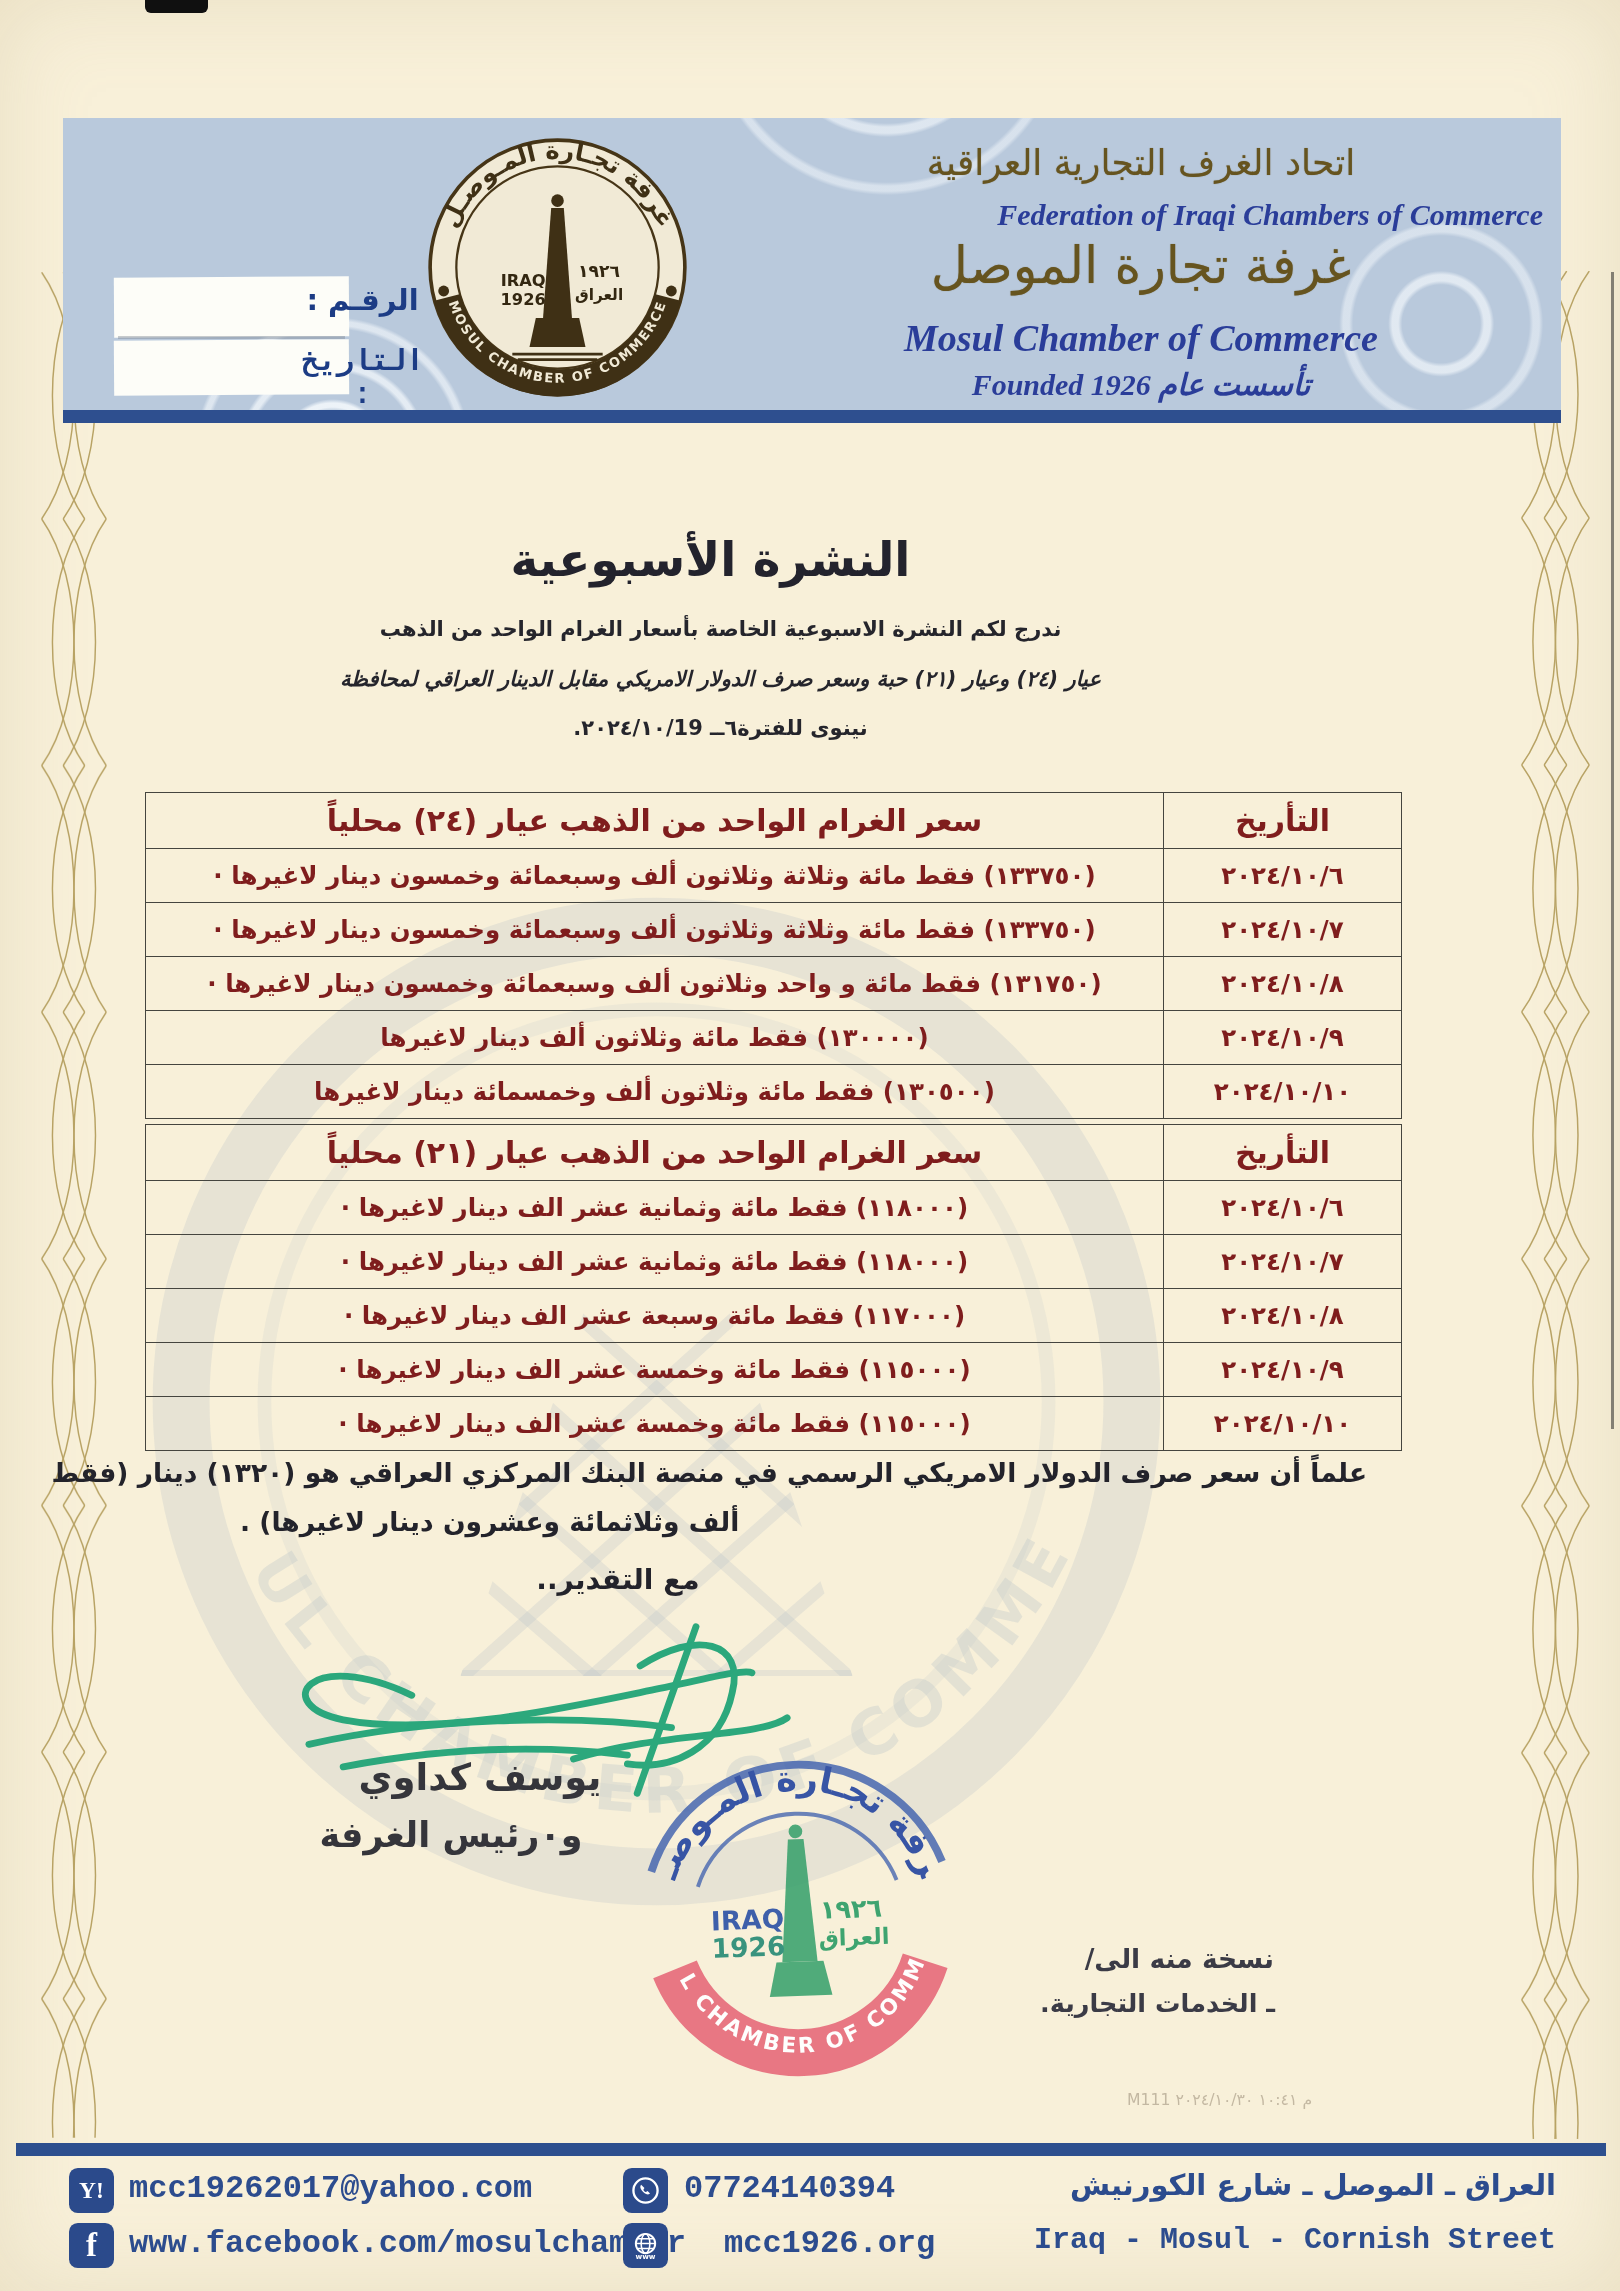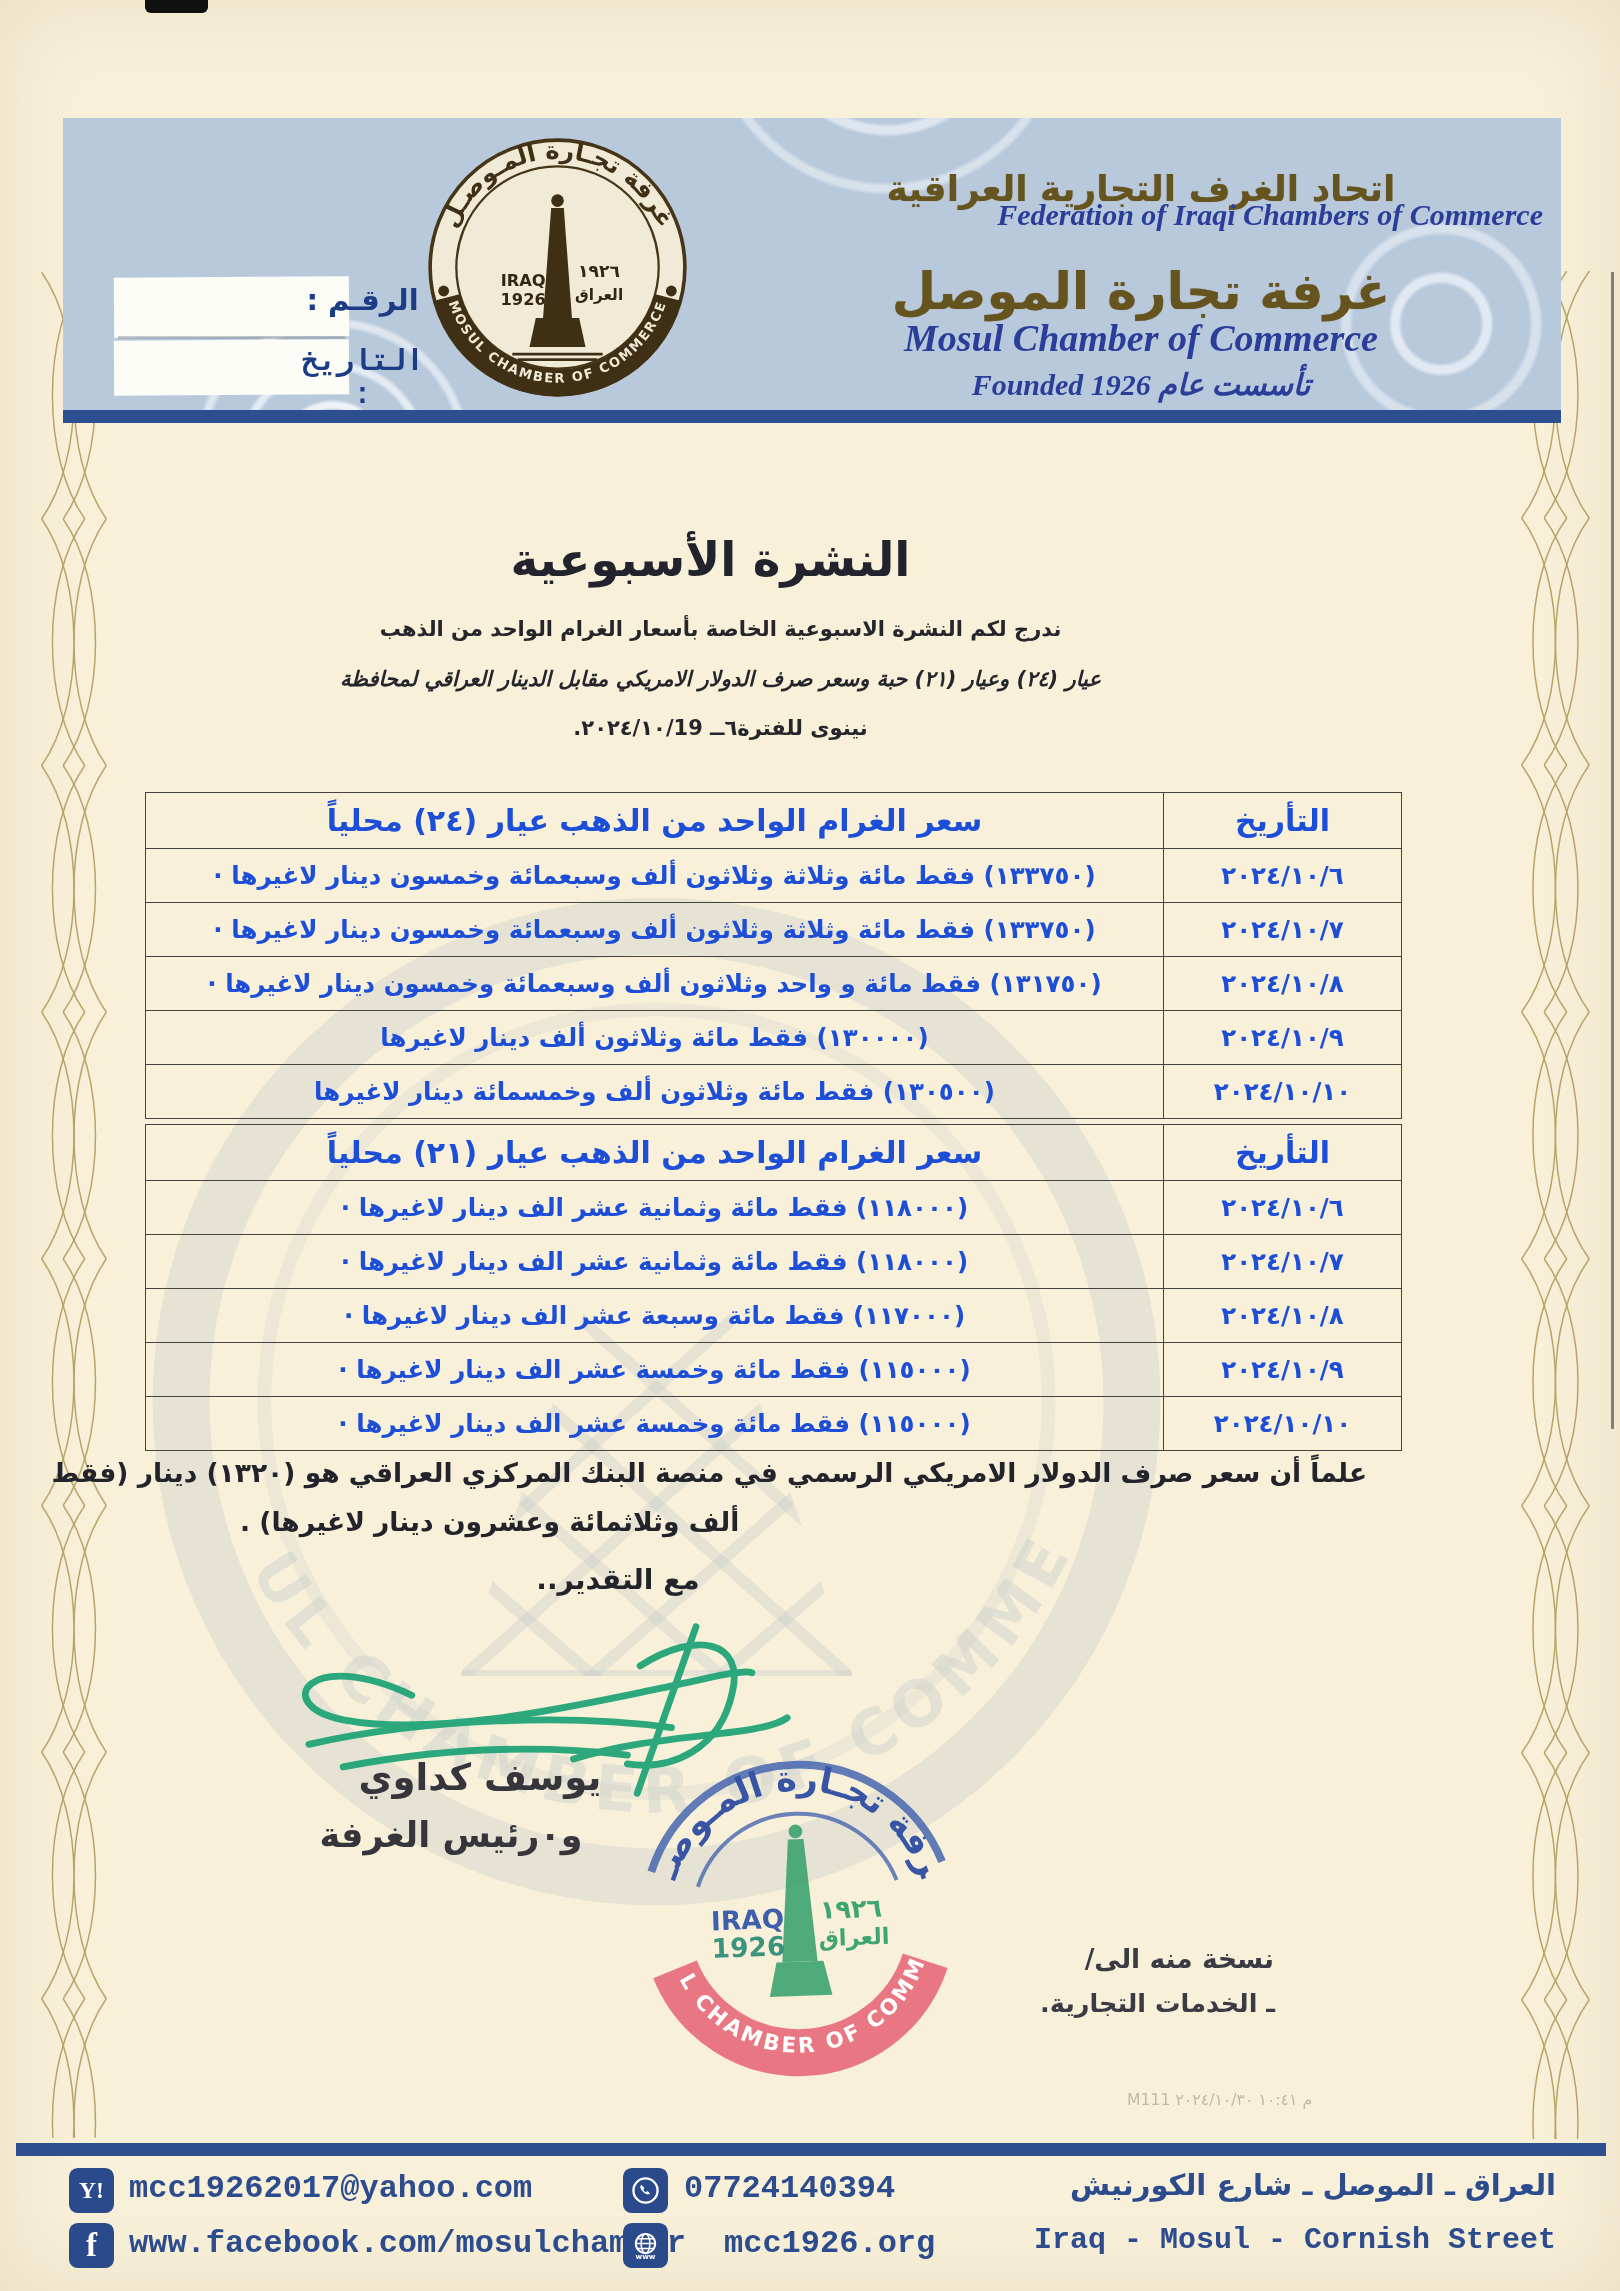--- a/index.html
+++ b/index.html
@@ -9,30 +9,30 @@
   .abs{position:absolute;}
   
   #header-band{
     left:63px;top:118px;width:1498px;height:294px;
     background:
       radial-gradient(circle at 18% 115%, rgba(246,250,253,0) 0 45px, rgba(246,250,253,.85) 49px 53px, rgba(246,250,253,0) 57px 84px, rgba(246,250,253,.7) 88px 92px, rgba(246,250,253,0) 96px 127px, rgba(246,250,253,.6) 131px 135px, rgba(246,250,253,0) 139px),
       radial-gradient(circle at 55% -35%, rgba(246,250,253,0) 0 59px, rgba(246,250,253,.7) 63px 69px, rgba(246,250,253,0) 73px 108px, rgba(246,250,253,.6) 112px 118px, rgba(246,250,253,0) 122px 167px, rgba(246,250,253,.5) 171px 176px, rgba(246,250,253,0) 180px),
       radial-gradient(circle at 92% 70%, rgba(246,250,253,0) 0 39px, rgba(246,250,253,.65) 43px 49px, rgba(246,250,253,0) 53px 88px, rgba(246,250,253,.5) 92px 98px, rgba(246,250,253,0) 102px),
       #b9c9dc;
   }
-  .gold{color:#66541f;font-weight:bold;text-shadow:0 0 1px rgba(90,70,20,.6);margin-top:26px;}
+  .gold{color:#66541f;font-weight:normal;text-shadow:0 0 1px rgba(90,70,20,.6);}
   .hdr-en{color:#2a3d99;font-style:italic;font-weight:bold;font-family:"Liberation Serif",serif;}
   .navy-label{color:#1c3c85;font-weight:bold;}
   .whitebox{background:#fdfdf8;}
   #header-bar{left:63px;top:410px;width:1498px;height:12.7px;background:#2e4f8f;}
   
   .doc-title{font-size:47px;font-weight:bold;color:#23232d;}
   .intro{font-size:21px;font-weight:bold;color:#25252c;}
   table.price{border-collapse:collapse;table-layout:fixed;background:transparent;}
-  table.price th,table.price td{border:1.6px solid #45453f;text-align:center;vertical-align:middle;color:#1d4ed8;}
+  table.price th,table.price td{border:1.6px solid #45453f;text-align:center;vertical-align:middle;color:#7f1d1d;}
   table.price th{font-size:30px;font-weight:bold;height:53px;}
   table.price td{font-size:24.5px;font-weight:bold;height:51px;}
   .note{font-size:26.5px;font-weight:bold;color:#23232b;white-space:nowrap;}
   .sig-text{font-weight:bold;color:#35353b;text-align:center;}
   .copyto{font-weight:bold;color:#3b3b46;white-space:nowrap;}
   
   #footer-rule{left:15.7px;top:2143px;width:1590px;height:12.7px;background:#2d4f8e;}
   .f-ico{width:45px;height:45px;border-radius:8.8px;background:#2b4a8b;color:#fff;
          display:flex;align-items:center;justify-content:center;font-weight:bold;}
   .f-text{font-family:Liberation Mono, monospace;font-weight:bold;color:#2c4c8e;font-size:32px;white-space:nowrap;}

